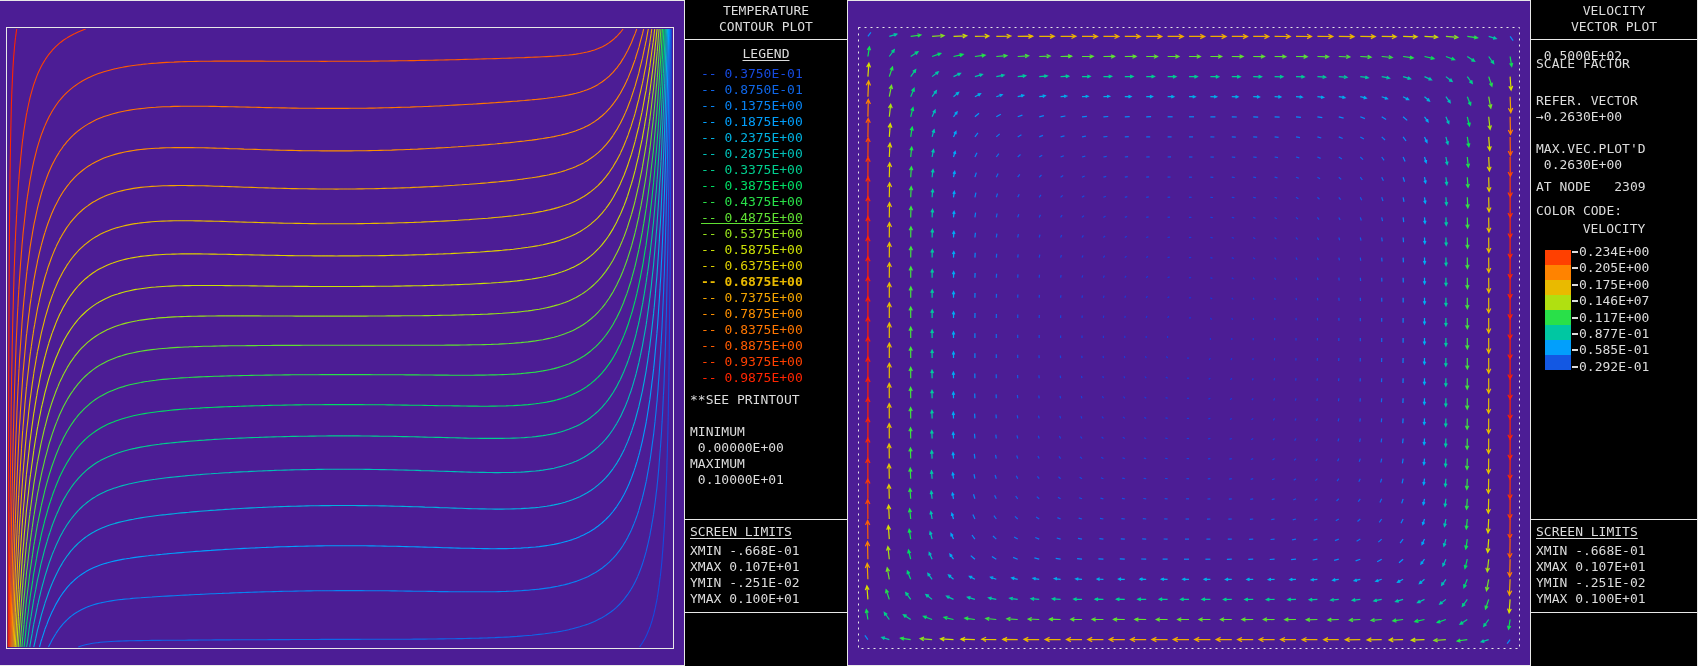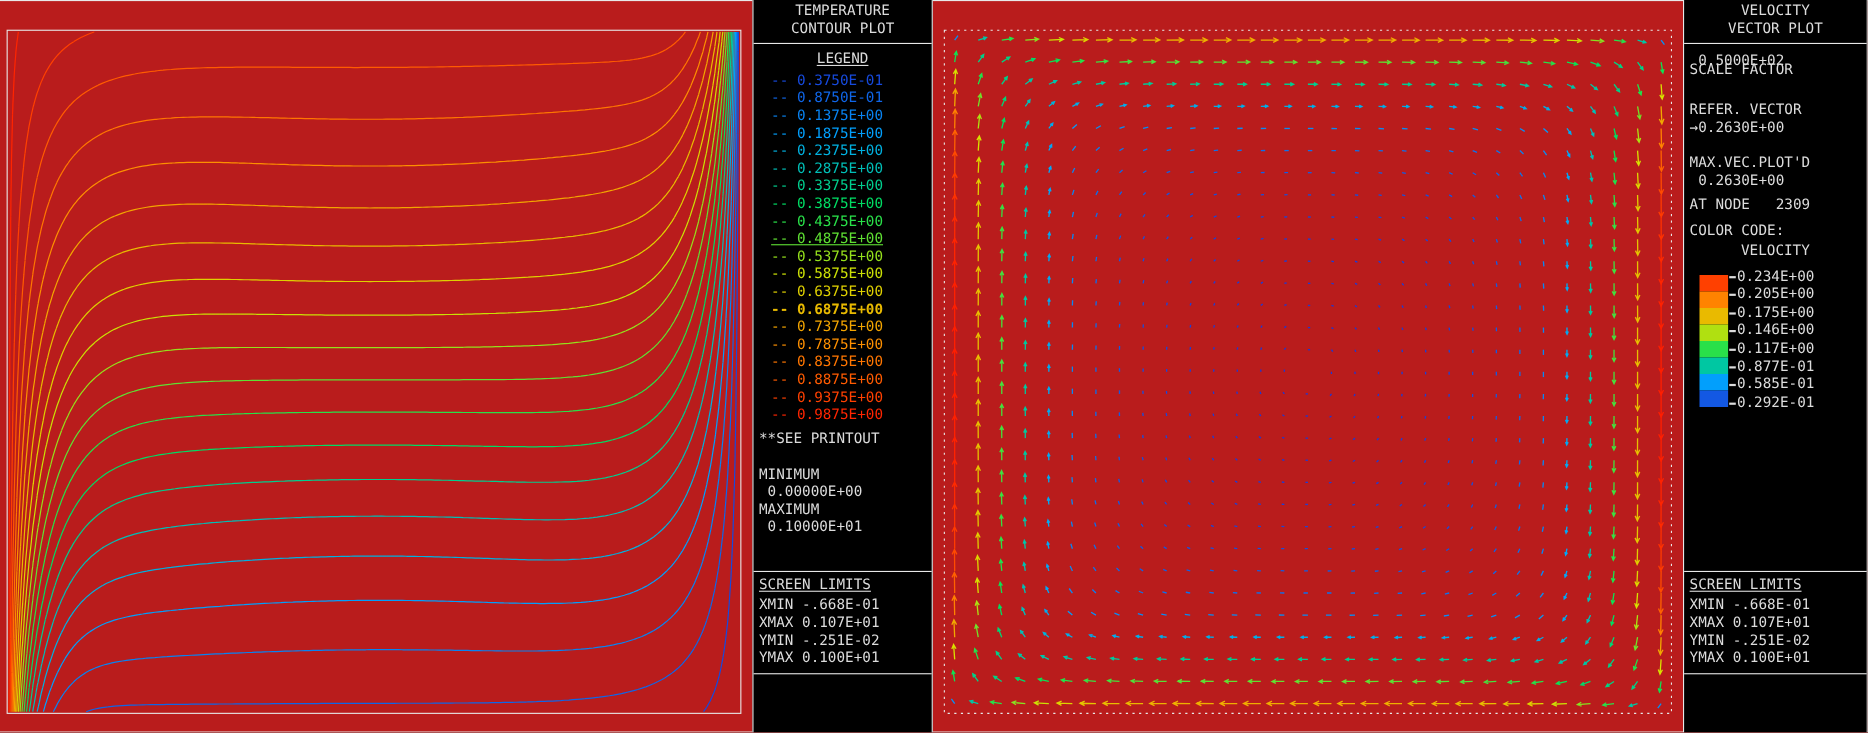--- a/index.html
+++ b/index.html
@@ -1,17 +1,17 @@
 <!DOCTYPE html>
 <html><head>
 <meta charset="utf-8">
 <style>
   *{box-sizing:border-box}
   body{margin:0;background:#111}
-  #root{position:relative;width:1698px;height:666px;background:#b91c1c;
+  #root{position:relative;width:1698px;height:666px;background:#4c1d95;
         font-family:"DejaVu Sans Mono",monospace;font-size:13px;line-height:16px;
         color:#dcdcdc;overflow:hidden}
   .panel{position:absolute;top:0;height:666px}
   svg{display:block}
   .sidebar{position:absolute;top:0;height:666px;background:#000;
            border-left:1px solid #e8e8e8;border-right:1px solid #e8e8e8}
   #legend-sidebar{left:684px;width:164px}
   #velocity-sidebar{left:1530px;width:168px}
   .sb-text{position:absolute;left:5px;white-space:pre}
   .center{left:0;right:0;text-align:center}
@@ -1108,21 +1108,21 @@
       <div class="cb-row" style="top: 261.4px;">
         <span class="cb-tick"></span>
         <span>0.205E+00</span>
       </div>
       <div class="cb-row" style="top: 277.8px;">
         <span class="cb-tick"></span>
         <span>0.175E+00</span>
       </div>
       <div class="cb-row" style="top: 294.2px;">
         <span class="cb-tick"></span>
-        <span>0.146E+00</span>
+        <span>0.146E+07</span>
       </div>
       <div class="cb-row" style="top: 310.6px;">
         <span class="cb-tick"></span>
         <span>0.117E+00</span>
       </div>
       <div class="cb-row" style="top: 327px;">
         <span class="cb-tick"></span>
         <span>0.877E-01</span>
       </div>
       <div class="cb-row" style="top: 343.4px;">

